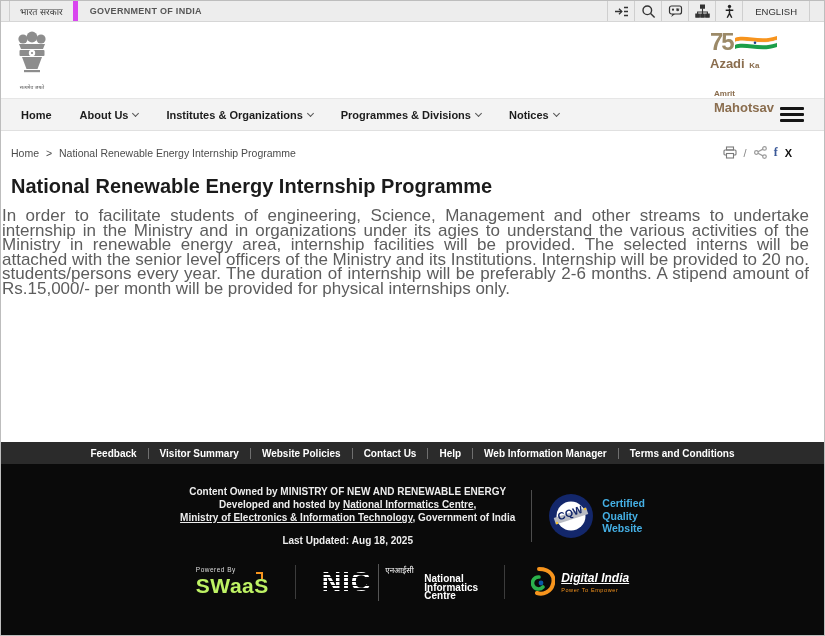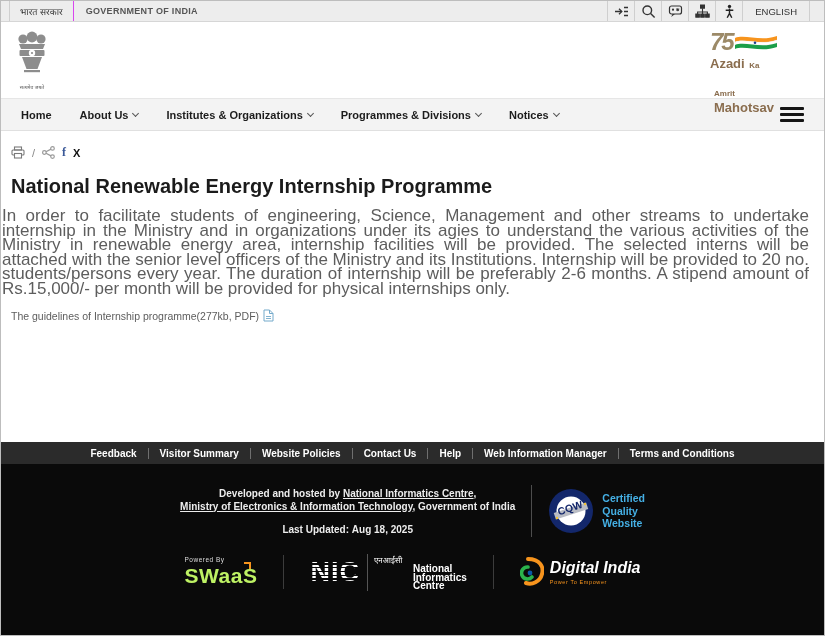--- a/index.html
+++ b/index.html
@@ -2,36 +2,36 @@
 <html><head>
 <meta charset="utf-8">
 <style>
   * { margin:0; padding:0; box-sizing:border-box; }
   body { width:825px; height:636px; font-family:"Liberation Sans", sans-serif; background:#fff; overflow:hidden; }
   .page { position:relative; width:825px; height:636px; border:1px solid #bdbdbd; background:#fff; overflow:hidden; }
 
   
   .topbar { height:21px; background:#ededed; border-bottom:1px solid #d6d6d6; display:flex; justify-content:space-between; align-items:stretch; }
   .topbar-left { display:flex; align-items:stretch; margin-left:8px; }
-  .gov-hi { display:flex; align-items:center; padding:0 10px; border-left:1px solid #cfcfcf; border-right:1px solid #d946ef; font-size:9px; color:#3a3a3a; }
+  .gov-hi { display:flex; align-items:center; padding:0 10px; border-left:1px solid #cfcfcf; border-right:5px solid #d946ef; font-size:9px; color:#3a3a3a; }
   .gov-en { display:flex; align-items:center; padding:0 12px; font-size:9px; font-weight:700; letter-spacing:.3px; color:#555; }
   .topbar-right { display:flex; align-items:stretch; margin-right:14px; }
   .tb-btn { width:27px; display:flex; align-items:center; justify-content:center; border:none; border-left:1px solid #cfcfcf; background:transparent; cursor:pointer; }
   .tb-btn svg { display:block; }
   .lang-btn { display:flex; align-items:center; padding:0 12px; border:none; border-left:1px solid #cfcfcf; border-right:1px solid #cfcfcf; background:transparent; font-size:9.5px; color:#333; font-family:inherit; cursor:pointer; }
 
   
   .header { height:76px; display:flex; align-items:center; padding:0 10px; position:relative; background:#fff; }
   .emblem { width:42px; text-align:center; margin-right:10px; }
   .emblem-caption { font-size:5px; color:#555; display:block; margin-top:1px; }
   .ministry-hi { font-size:12.5px; color:#222; margin-bottom:3px; }
   .ministry-en { font-size:16px; font-weight:700; color:#101010; letter-spacing:.2px; }
   .azadi { position:absolute; right:28px; top:8px; width:86px; line-height:1; }
   .azadi-top { display:flex; align-items:flex-start; }
-  .azadi-75 { font-size:24px; font-weight:700; font-style:italic; color:#9c8a68; letter-spacing:-2px; }
+  .azadi-75 { font-size:24px; font-weight:700; color:#9c8a68; letter-spacing:-2px; }
   .azadi-flag { margin-left:2px; margin-top:4px; }
   .azadi-l1 { margin-top:1px; color:#8a6d4e; }
   .azadi-word { font-size:13px; font-weight:700; }
   .azadi-small { font-size:8px; font-weight:700; }
   .azadi-l2 { color:#8a6d4e; margin-top:12px; margin-left:4px; }
   .azadi-big { font-size:13px; font-weight:700; }
 
   
   .nav { height:33px; background:#f3f3f3; border-top:1px solid #e6e6e6; border-bottom:1px solid #e0e0e0; display:flex; align-items:center; padding:0 20px; gap:28px; }
   .nav-item { display:flex; align-items:center; gap:5px; font-size:11px; font-weight:700; color:#1c1c1c; cursor:pointer; white-space:nowrap; }
@@ -79,21 +79,21 @@
   .swaas-accent { position:absolute; right:6px; top:6px; width:7px; height:7px; border-right:2.5px solid #f7941d; border-top:2.5px solid #f7941d; }
   .nic { display:flex; align-items:center; gap:7px; cursor:pointer; }
   .nic-word { font-size:27px; font-weight:900; color:#fff; letter-spacing:1px; }
   @supports (-webkit-background-clip:text) {
     .nic-word { background:repeating-linear-gradient(to bottom,#fff 0 2.4px,#0a0a0a 2.4px 3.8px); -webkit-background-clip:text; background-clip:text; color:transparent; }
   }
   .nic-txt { border-left:1px solid #555; padding-left:6px; }
   .nic-hindi { font-size:8px; color:#fff; display:block; }
   .nic-line { font-size:10px; font-weight:700; color:#fff; line-height:8.5px; display:block;margin-left:39px; }
   .digital { display:flex; align-items:center; gap:6px; cursor:pointer; }
-  .di-name { font-size:16px; font-weight:700; font-style:italic; color:#fff; display:block; }
+  .di-name { font-size:12px; font-weight:700; font-style:italic; text-decoration:underline; color:#fff; display:block; }
   .di-tag { font-size:5.5px; color:#f7941d; letter-spacing:.6px; display:block; margin-top:2px; }
 </style>
 </head>
 <body>
 
 <div class="page">
 
   <div class="topbar">
     <div class="topbar-left">
       <span class="gov-hi">भारत सरकार</span>
@@ -198,20 +198,25 @@
       <span class="caret"></span>
     </div>
     <button class="hamburger">
       <span></span>
         <span></span>
         <span></span>
     </button>
   </div>
 
   <div class="crumb-row">
+    <div class="crumb">
+      <a>Home</a>
+      <span class="sep">&gt;</span>
+      <span>National Renewable Energy Internship Programme</span>
+    </div>
     <div class="share-bar">
       <button class="icon-btn">
         <svg width="14" height="13" viewBox="0 0 14 13" fill="none" stroke="#7a7a7a" stroke-width="1.1">
             <rect x="3.5" y="1" width="7" height="3"></rect>
             <rect x="1" y="4" width="12" height="5" rx="1"></rect>
             <rect x="3.5" y="7.5" width="7" height="4.5" fill="#fff"></rect>
           </svg>
       </button>
       <span class="share-slash">/</span>
       <button class="icon-btn">
@@ -223,42 +228,35 @@
           </svg>
       </button>
       <button class="icon-btn fb">f</button>
       <button class="icon-btn xx">X</button>
       <button class="icon-btn li">in</button>
     </div>
   </div>
 
   <h1 class="title">National Renewable Energy Internship Programme</h1>
   <p class="body-text">In order to facilitate students of engineering, Science, Management and other streams to undertake internship in the Ministry and in organizations under its agies to understand the various activities of the Ministry in renewable energy area, internship facilities will be provided. The selected interns will be attached with the senior level officers of the Ministry and its Institutions. Internship will be provided to 20 no. students/persons every year. The duration of internship will be preferably 2-6 months. A stipend amount of Rs.15,000/- per month will be provided for physical internships only.</p>
-  <a class="guideline">
-    <span>The guidelines of Internship programme(277kb, PDF)</span>
-    <svg width="11" height="13" viewBox="0 0 11 13" fill="none" stroke="#74aacb" stroke-width="1">
-        <path d="M1 1h5.5L10 4.5V12H1Z"></path>
-        <path d="M6.5 1v3.5H10"></path>
-        <path d="M3 7.5h5M3 9.5h5" stroke-width="0.9"></path>
-      </svg>
-  </a>
 
   <div class="footer">
     <div class="f-links">
       <span class="f-link">Feedback</span>
       <span class="f-link">Visitor Summary</span>
       <span class="f-link">Website Policies</span>
       <span class="f-link">Contact Us</span>
       <span class="f-link">Help</span>
       <span class="f-link">Web Information Manager</span>
       <span class="f-link">Terms and Conditions</span>
     </div>
     <div class="f-main">
       <div class="f-center">
         <div class="f-textcol">
+          <div>Content Owned by MINISTRY OF NEW AND RENEWABLE ENERGY</div>
           <div>
             <span>Developed and hosted by </span><a>National Informatics Centre</a><span>,</span>
           </div>
           <div>
             <a>Ministry of Electronics &amp; Information Technology</a><span>, Government of India</span>
           </div>
           <div class="f-updated">
             <span>Last Updated: </span><b>Aug 18, 2025</b>
           </div>
         </div>

